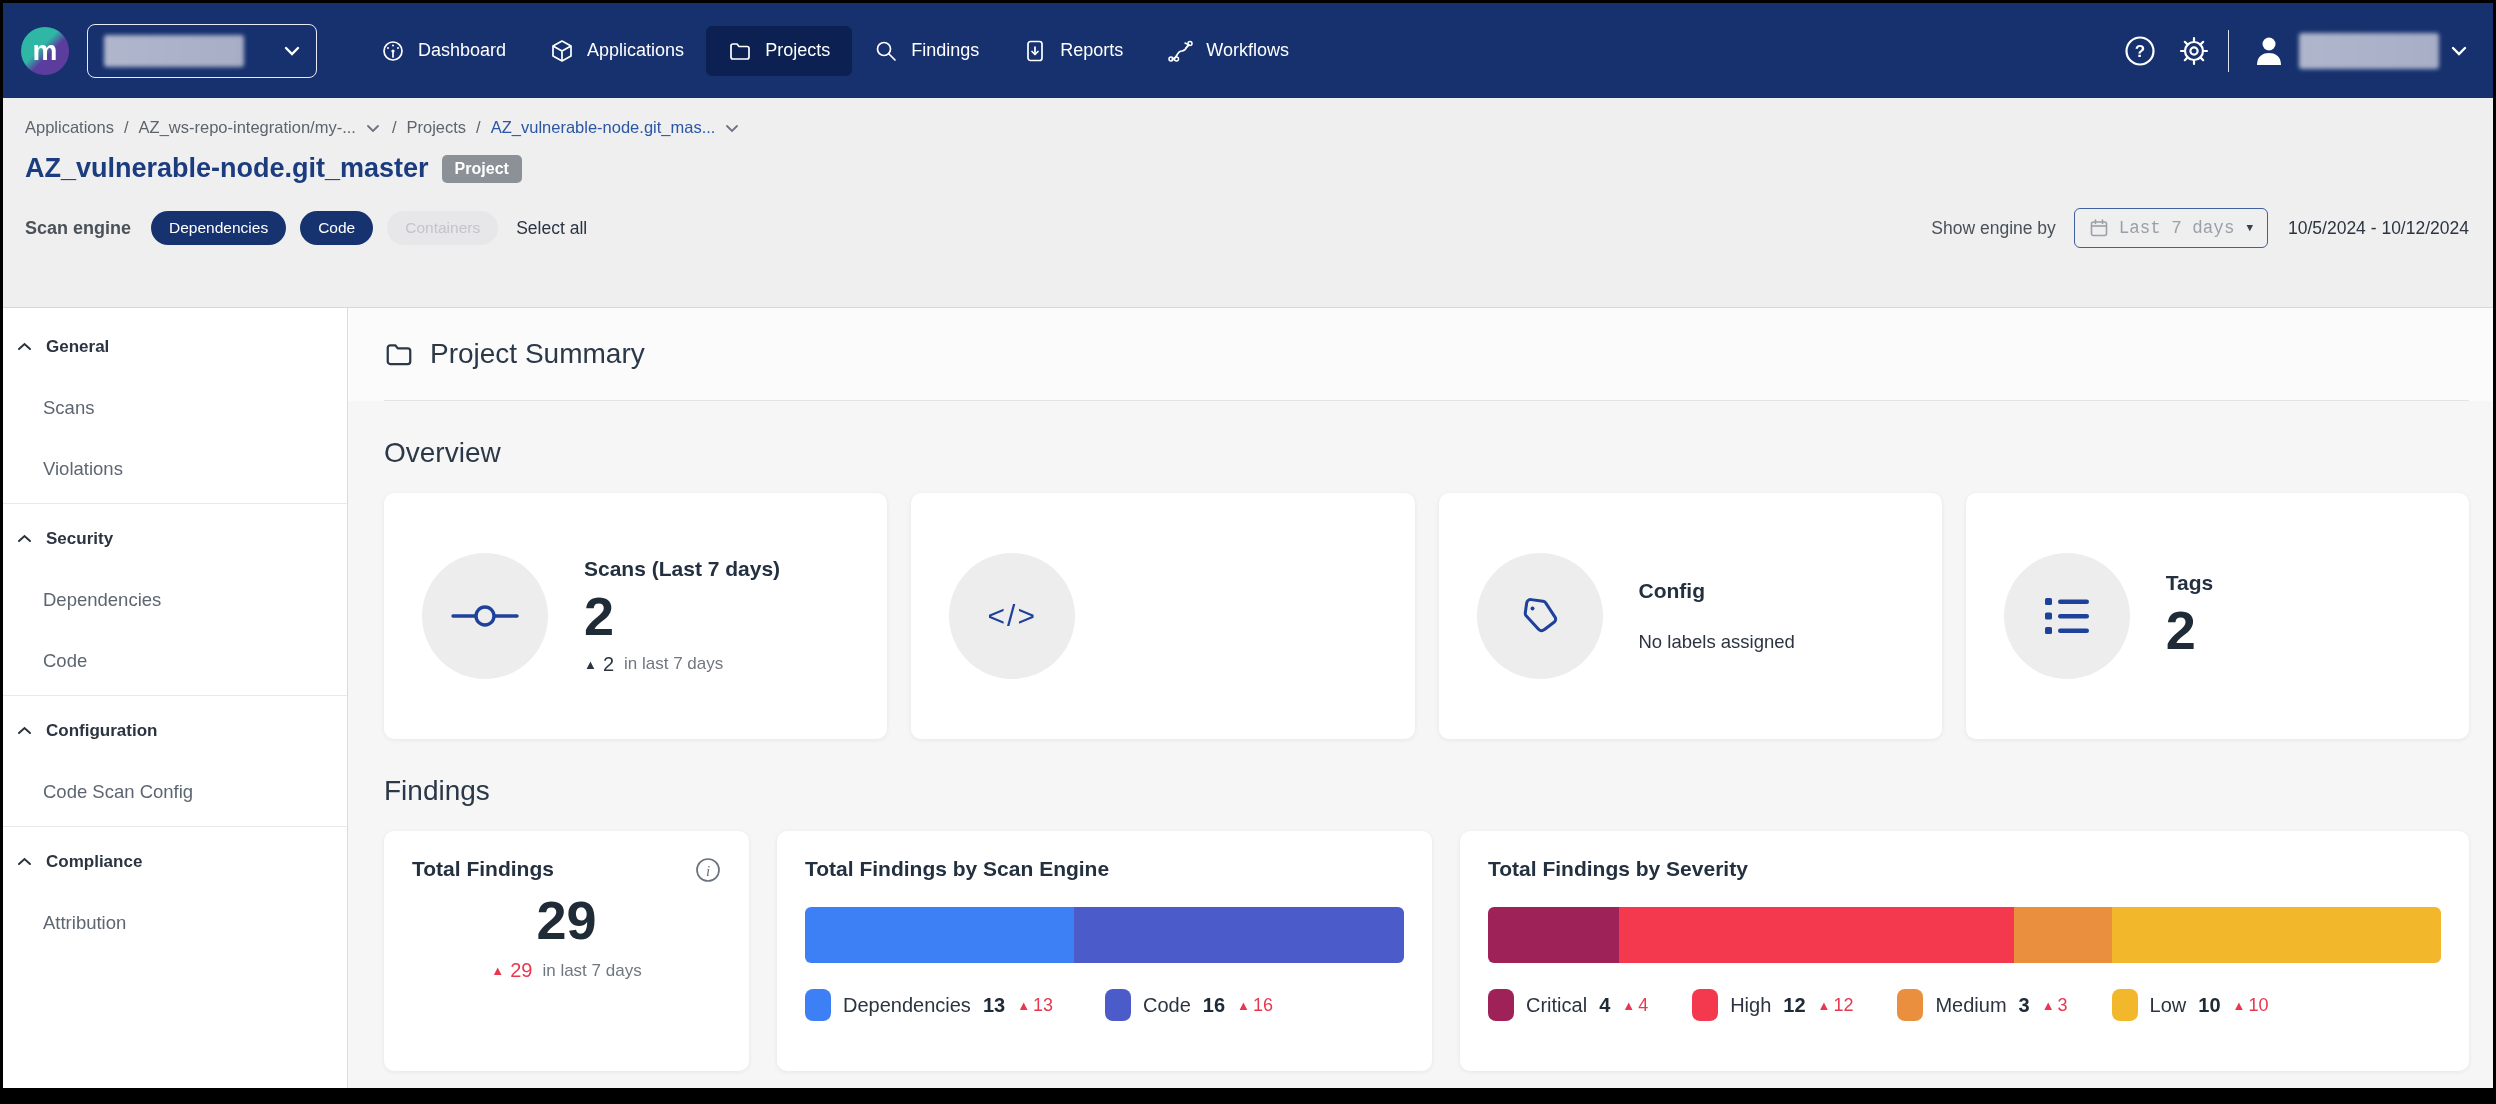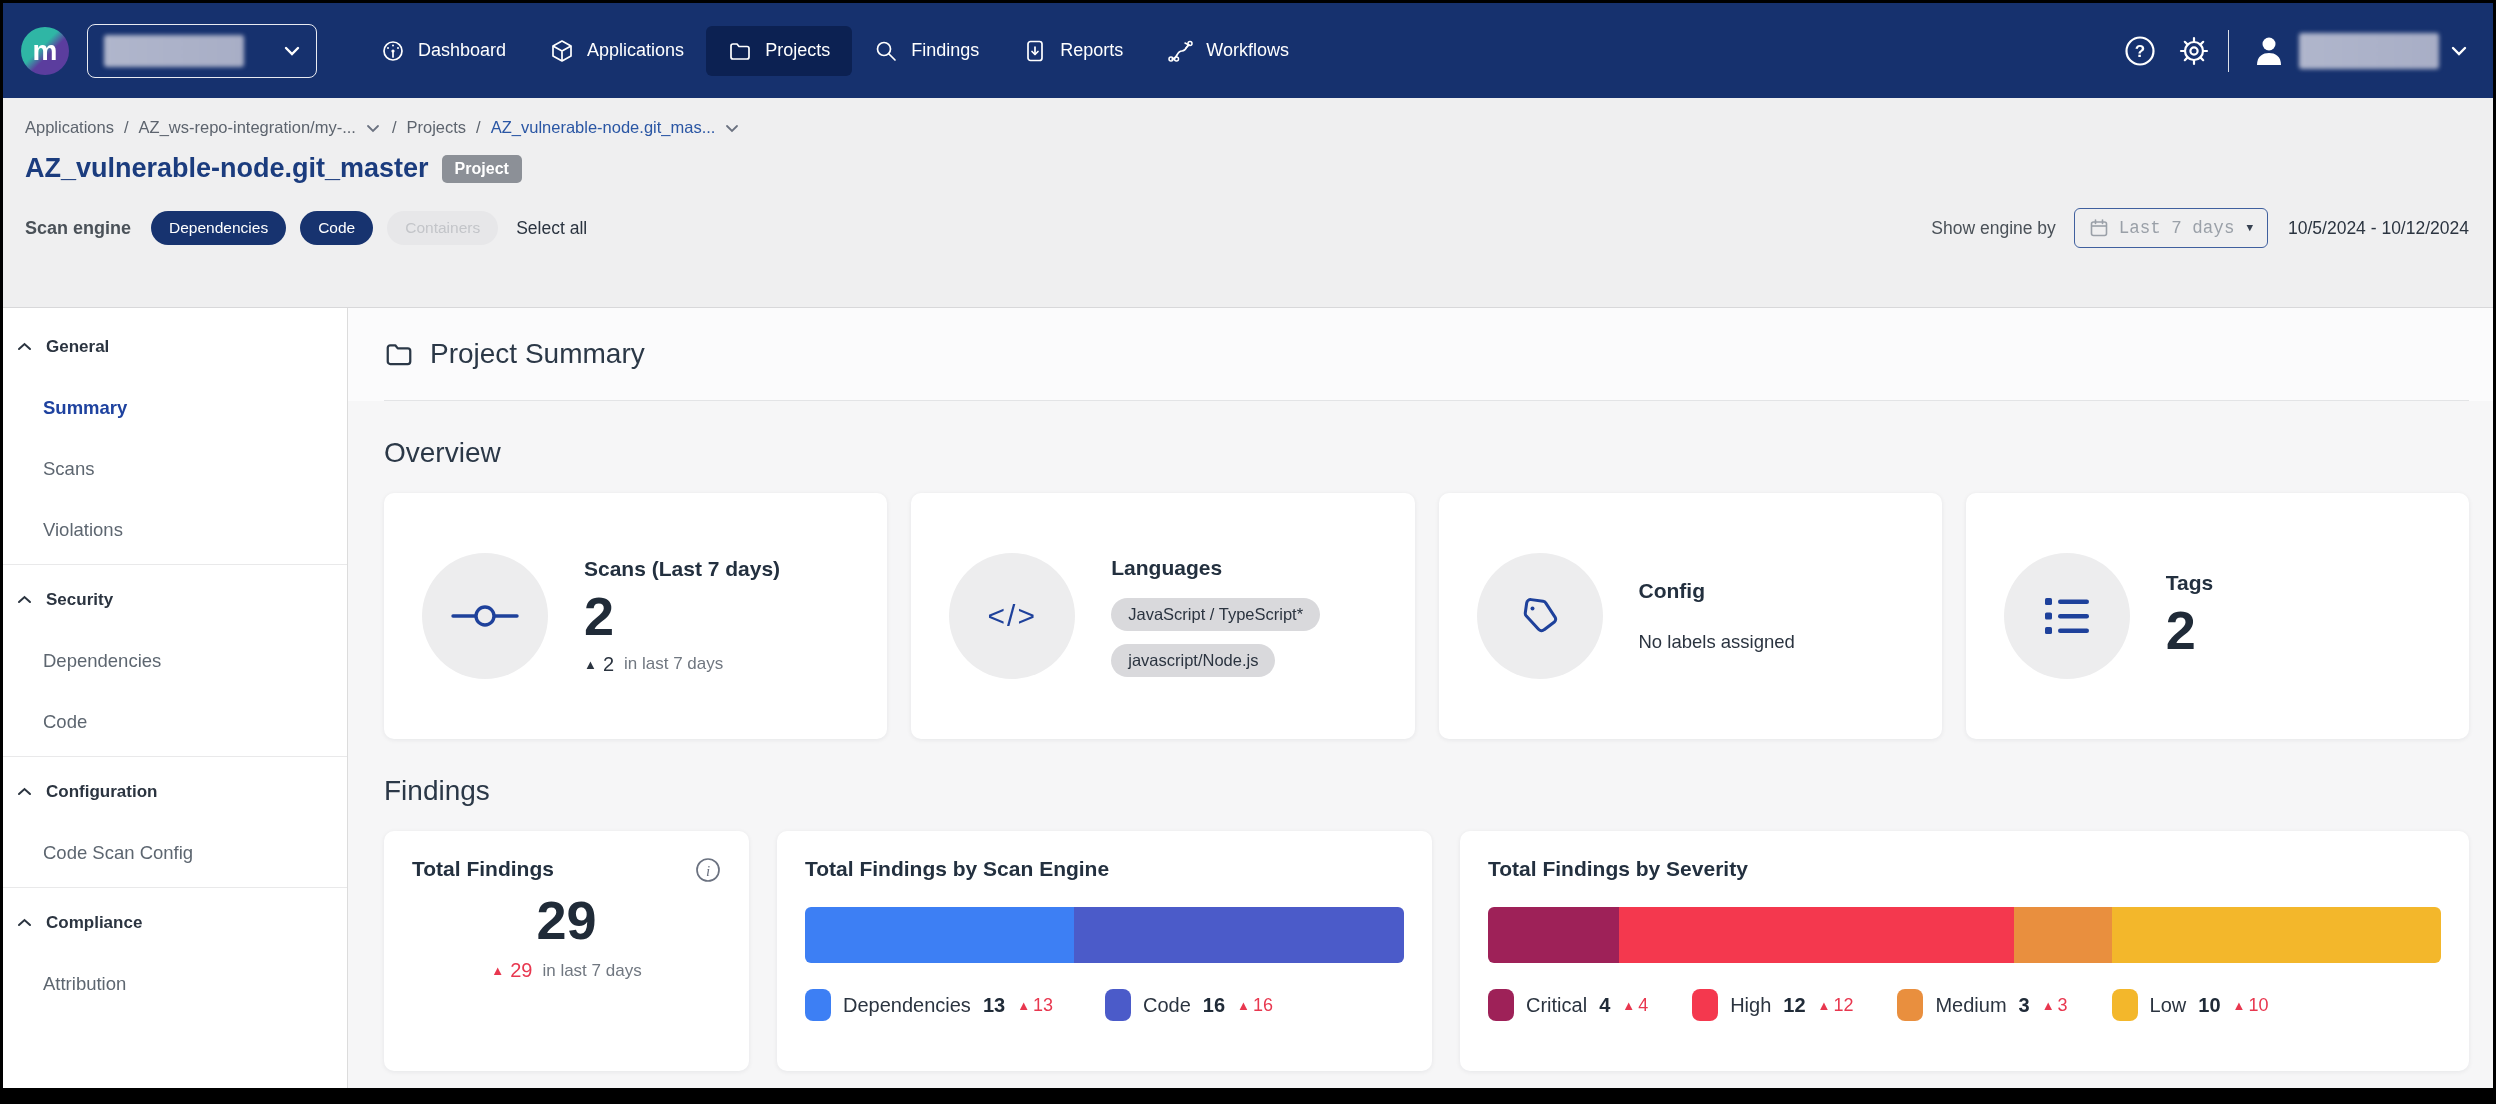--- a/index.html
+++ b/index.html
@@ -248,21 +248,20 @@
 
   <div class="content">
 
     <div class="sidebar">
       <div class="side-row side-head">
         <svg width="15" height="9" viewBox="0 0 15 9">
             <polyline points="2,7 7.5,2 13,7" fill="none" stroke="#2b3440" stroke-width="2" stroke-linecap="round"></polyline>
           </svg>
         <span class="t">General</span>
       </div>
-      <div class="side-row side-item active">Summary</div>
       <div class="side-row side-item">Scans</div>
       <div class="side-row side-item">Violations</div>
       <div class="side-div"></div>
       <div class="side-row side-head">
         <svg width="15" height="9" viewBox="0 0 15 9">
             <polyline points="2,7 7.5,2 13,7" fill="none" stroke="#2b3440" stroke-width="2" stroke-linecap="round"></polyline>
           </svg>
         <span class="t">Security</span>
       </div>
       <div class="side-row side-item">Dependencies</div>
@@ -316,25 +315,20 @@
                 <span class="tri">▲</span>
                 <span class="trend-num">2</span>
                 <span class="trend-suffix">in last 7 days</span>
               </div>
             </div>
           </div>
 
           <div class="card ov-card">
             <div class="ic-circle">
               <span class="code-glyph">&lt;/&gt;</span>
-            </div>
-            <div class="ov-col">
-              <span class="ov-title">Languages</span>
-              <span class="lang-pill" style="margin-top:18px">JavaScript / TypeScript*</span>
-              <span class="lang-pill" style="margin-top:13px">javascript/Node.js</span>
             </div>
           </div>
 
           <div class="card ov-card">
             <div class="ic-circle">
               <svg width="46" height="46" viewBox="0 0 46 46">
                   <path d="M12 8 L24 8 a4 4 0 0 1 3 1.4 L38 22 a4 4 0 0 1 0 5 L29 36 a4 4 0 0 1 -5.6 0.4 L9.5 25 a4 4 0 0 1 -1.5 -3.1 L8 12 a4 4 0 0 1 4 -4 Z" fill="none" stroke="#1e419b" stroke-width="3" transform="rotate(8 23 23)"></path>
                   <circle cx="15.5" cy="15.5" r="2" fill="#1e419b"></circle>
                 </svg>
             </div>

